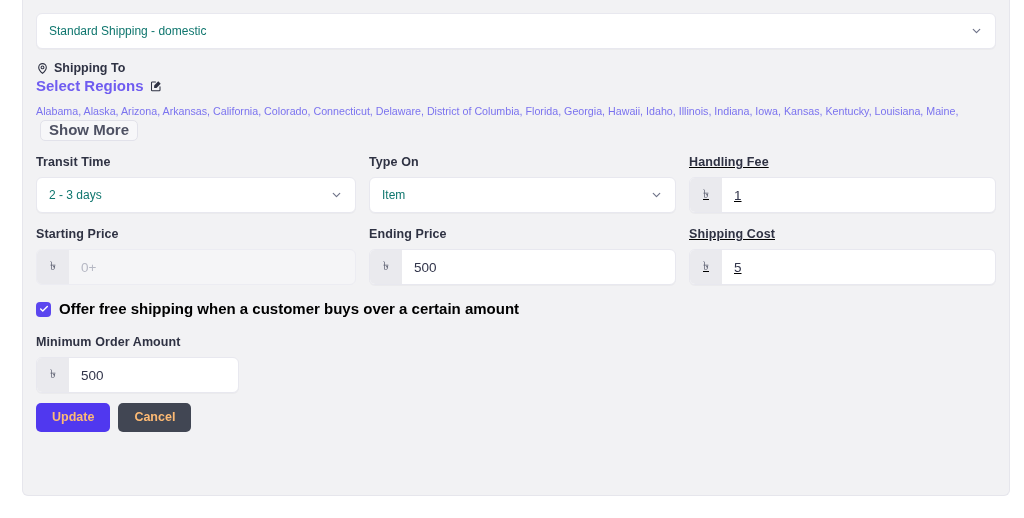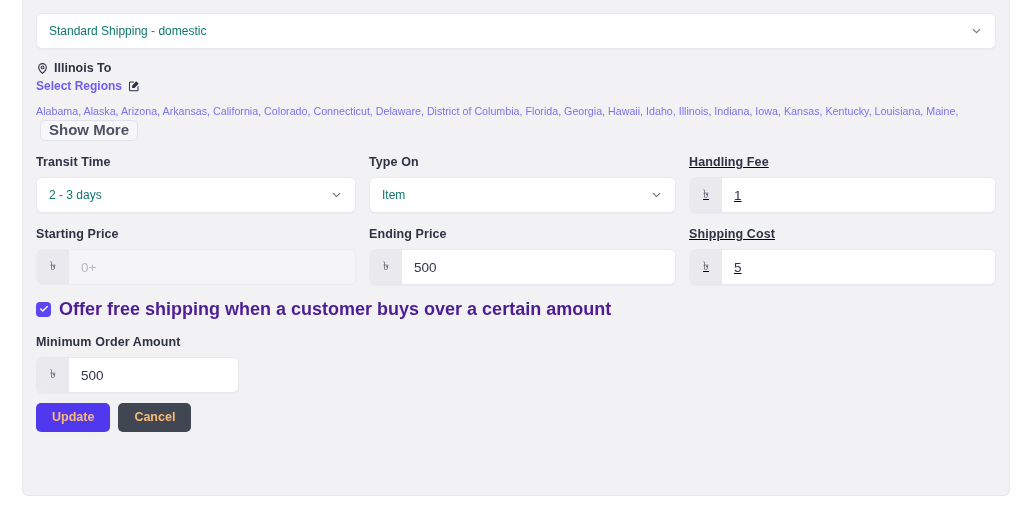--- a/index.html
+++ b/index.html
@@ -78,21 +78,21 @@
     color: #2f3243;
     line-height: 16px;
   }
   .select-regions-row {
     display: flex;
     align-items: center;
     gap: 6px;
     margin: 3px 0 0 0;
   }
   .select-regions-link {
-    font-size: 12px;
+    font-size: 15px;
     color: #6f5cf0;
     font-weight: 600;
     cursor: pointer;
     line-height: 14px;
   }
   .edit-icon { line-height: 0; display: block; cursor: pointer; }
 
   .regions-list {
     margin: 9px 0 0 0;
     font-size: 10.7px;
@@ -173,23 +173,23 @@
     width: 15px; height: 15px;
     border-radius: 4px;
     background: #5b46ef;
     display: flex;
     align-items: center;
     justify-content: center;
     cursor: pointer;
     flex: 0 0 auto;
   }
   .check-label {
-    font-size: 18px;
-    font-weight: 700;
-    color: #4c1d95;
+    font-size: 15px;
+    font-weight: 700;
+    color: #000000;
     line-height: 16px;
   }
 
   .min-block { margin-top: 17px; }
   .min-input-wrap { width: 203px; margin-top: 7px; }
 
   
   .btn-row { display: flex; gap: 8px; margin-top: 10px; }
   .btn {
     border: none;
@@ -224,21 +224,21 @@
       </div>
 
       <div>
         <div class="ship-to-row">
           <span class="pin">
             <svg width="13" height="13" viewBox="0 0 24 24" fill="none" stroke="#2f3243" stroke-width="2" stroke-linecap="round" stroke-linejoin="round">
                 <path d="M12 21s7-6.2 7-11a7 7 0 1 0-14 0c0 4.8 7 11 7 11z"></path>
                 <circle cx="12" cy="10" r="2.6"></circle>
               </svg>
           </span>
-          <span class="ship-to-title">Illinois To</span>
+          <span class="ship-to-title">Shipping To</span>
         </div>
         <div class="select-regions-row">
           <span class="select-regions-link">Select Regions</span>
           <span class="edit-icon">
             <svg width="12" height="12" viewBox="0 0 24 24" fill="none" stroke="#2f3243" stroke-width="2.1" stroke-linecap="round" stroke-linejoin="round">
                 <path d="M20 13.5V20a1.5 1.5 0 0 1-1.5 1.5H4.5A1.5 1.5 0 0 1 3 20V5.5A1.5 1.5 0 0 1 4.5 4H11"></path>
                 <path d="M16.5 2.6l4.9 4.9L13 16H8.2v-4.8z" fill="#2f3243" stroke="none"></path>
               </svg>
           </span>
         </div>

